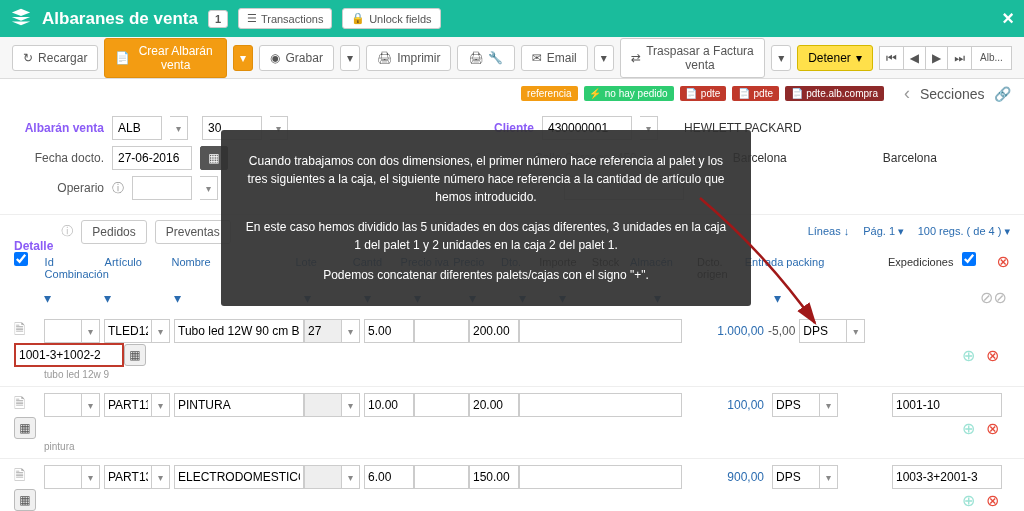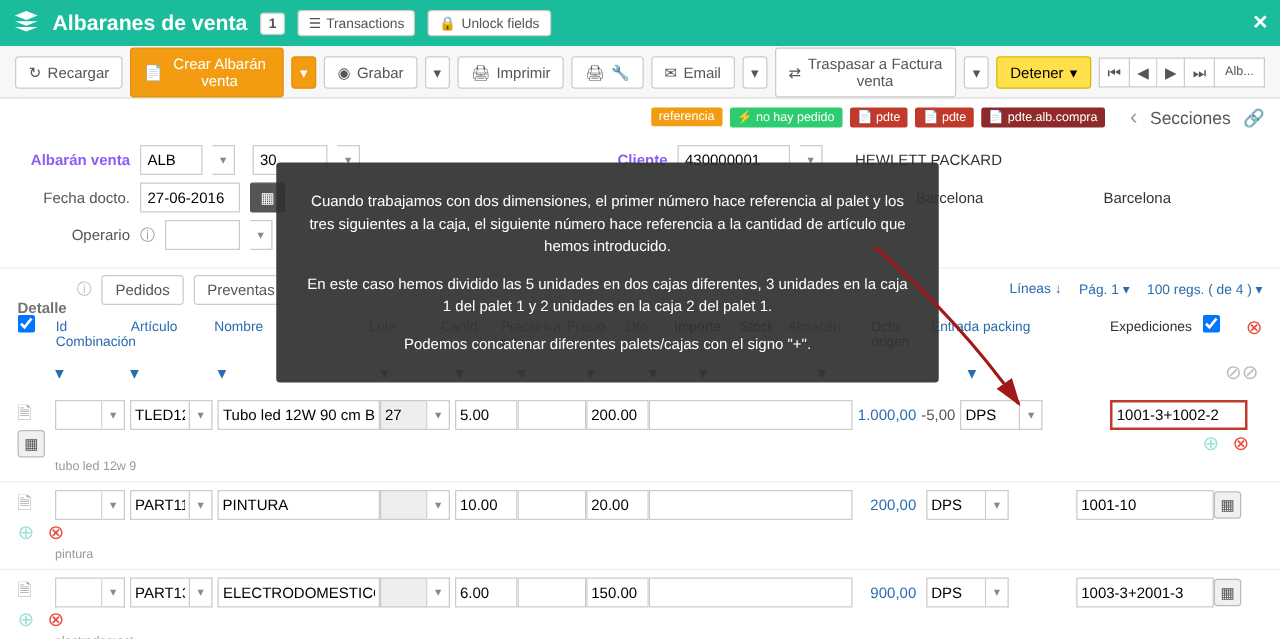--- a/index.html
+++ b/index.html
@@ -36,21 +36,21 @@
 .form-area { padding: 8px 14px; position: relative; }
 .frow { display: flex; align-items: center; gap: 8px; margin-bottom: 6px; }
 .flabel { width: 90px; text-align: right; color: #555; font-size: 12px; }
 .flabel.blue { color: #8b5cf6; font-weight: bold; }
 .finput { border: 1px solid #ccc; padding: 3px 5px; font-size: 12px; background: #fff; height: 24px; }
 .caretbox { border: 1px solid #ccc; border-left: none; width: 18px; height: 24px; background: #fff; display: inline-flex; align-items: center; justify-content: center; color: #888; cursor: pointer; font-size: 10px; }
 .calbtn { border: 1px solid #555; background: #555; width: 28px; height: 24px; display: inline-flex; align-items: center; justify-content: center; color: #fff; border-radius: 2px; cursor: pointer; }
 
 
 .detail-bar { display: flex; align-items: center; padding: 0 14px; gap: 8px; border-top: 1px solid #eee; height: 34px; }
-.detail-bar .tab-active { color: #737373; font-weight: bold; margin-top: 28px; }
+.detail-bar .tab-active { color: #8b5cf6; font-weight: bold; margin-top: 28px; }
 .detail-bar .tab-btn { background: #fff; border: 1px solid #ccc; padding: 4px 10px; border-radius: 3px; font-size: 12px; color: #555; cursor: pointer; }
 .detail-right { margin-left: auto; display: flex; gap: 14px; font-size: 11px; color: #2b6cb0; }
 
 
 .table-head { display: flex; padding: 4px 14px; }
 .th { color: #2b6cb0; font-size: 11px; padding: 4px 2px; }
 .th.w40 { width: 40px; } .th.w50 { width: 50px; } .th.w55 { width: 55px; } .th.w60 { width: 60px; } .th.w70 { width: 70px; } .th.w80 { width: 80px; } .th.w110 { width: 110px; } .th.w130 { width: 130px; }
 
 .filter-row { display:flex; padding: 0 14px 6px; gap:0; align-items:center;}
 .fcell { display:flex; }
@@ -59,21 +59,21 @@
 
 .trow { display: flex; align-items: center; padding: 6px 14px; border-bottom: 1px solid #eee; min-height: 50px; flex-wrap: wrap; }
 .cell { font-size: 12px; }
 .cell input { border: 1px solid #ccc; padding: 3px; font-size: 12px; width: 100%; height: 24px; }
 .cell.w30 { width: 30px; } .cell.w50 { width: 50px; } .cell.w55 { width: 55px; } .cell.w60 { width: 60px; } .cell.w70 { width: 70px; } .cell.w110 { width: 110px; } .cell.w130 { width: 130px; }
 .subline { width: 100%; font-size: 10px; color: #999; padding-left: 30px; margin-top: 2px; }
 .doc-icon { color: #aaa; font-size: 14px; }
 .del-icon { color: #e74c3c; font-size: 16px; cursor: pointer; }
 .plus-icon { color: #9de3d5; font-size: 16px; cursor: pointer; }
 .sq-btn { border: 1px solid #bbb; border-radius: 3px; width: 22px; height: 22px; background: #f0f0f0; cursor: pointer; display: inline-flex; align-items: center; justify-content: center; color: #555; }
-.blue-txt { color: #2b6cb0; }
+.blue-txt { color: #2b6cb0; margin-left: 31px; }
 
 .highlight-input { border: 2px solid #c0392b !important; }
 
 
 .tooltip-box { position: absolute; left: 221px; top: 130px; width: 530px; background: rgba(50,50,50,0.93); color: #fff; font-size: 12px; padding: 22px; border-radius: 3px; text-align: center; line-height: 1.5; z-index: 100; }
 .tooltip-box p { margin-bottom: 12px; }
 .tooltip-box p:last-child { margin-bottom: 0; }
 
 
 .arrow-svg { position: absolute; left: 695px; top: 193px; z-index: 101; pointer-events: none; }
@@ -314,21 +314,21 @@
       </div>
     <div class="cell w130"><input value="PINTURA" style=""></div>
     <div class="cell w60" style="display:flex">
         <input value="" style="width: 38px; background: rgb(238, 238, 238);">
         <span class="caretbox">▾</span>
       </div>
     <div class="cell w50"><input value="10.00" style=""></div>
     <div class="cell w55"><input style=""></div>
     <div class="cell w50"><input value="20.00" style=""></div>
     <div class="cell w40"><input style=""></div>
-    <div class="cell w55 blue-txt" style="text-align:right;padding-right:4px">200,00</div>
+    <div class="cell w55 blue-txt" style="text-align:right;padding-right:4px">100,00</div>
     <div class="cell w40" style="text-align:right;padding-right:4px;color:#555"></div>
     <div class="cell w70" style="display:flex">
         <input value="DPS" style="width: 48px;">
         <span class="caretbox">▾</span>
       </div>
     <div class="cell w50"></div>
     <div class="cell w110"><input value="1001-10" class="" style=""></div>
     <div class="cell w40" style="text-align:center"><span class="sq-btn">▦</span></div>
     <div class="cell" style="flex:1"></div>
     <div class="cell" style="width:24px"><span class="plus-icon">⊕</span></div>

